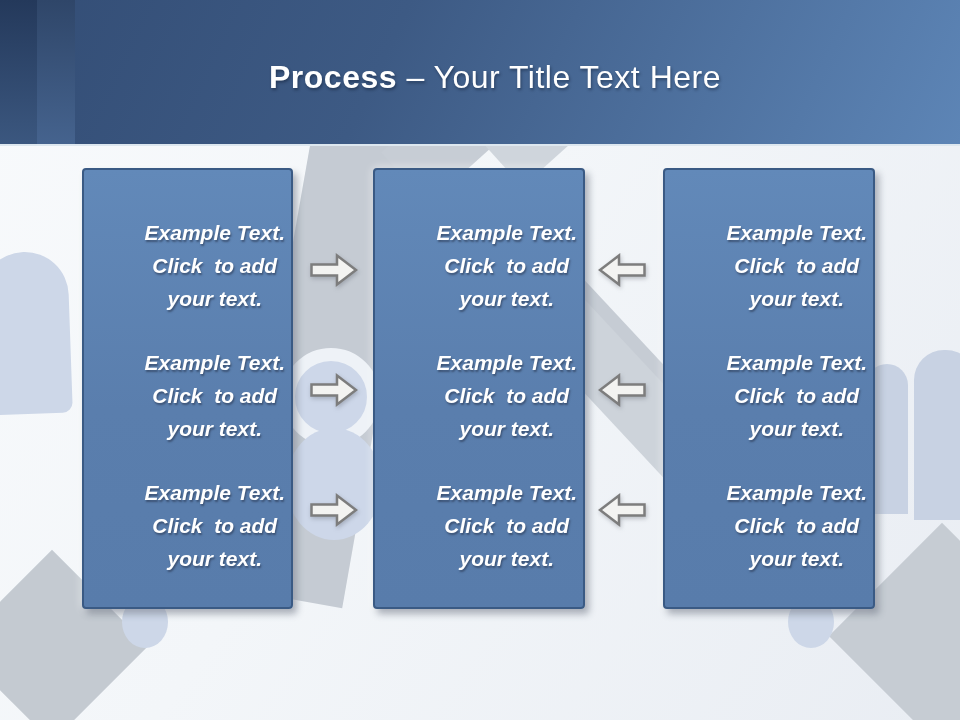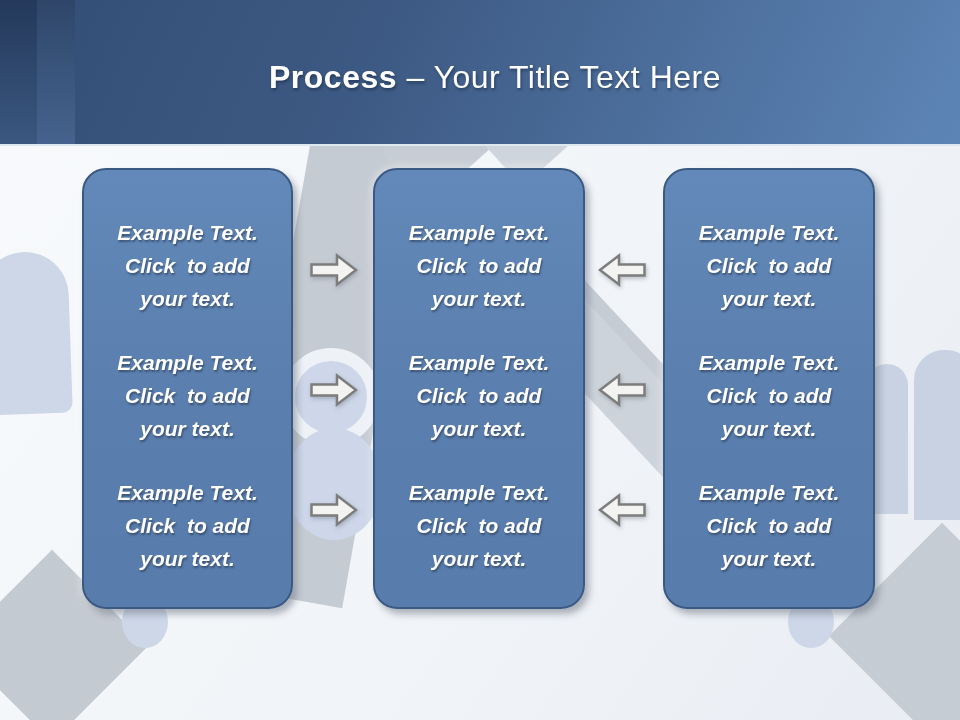--- a/index.html
+++ b/index.html
@@ -37,24 +37,25 @@
   .wm-mid-b{left:640px;top:240px;width:64px;height:400px;background:#cdd3da;transform:rotate(-43deg);}
   .wm-finger-a{left:866px;top:364px;width:42px;height:150px;border-radius:21px 21px 0 0;background:#c8d2e3;}
   .wm-finger-b{left:914px;top:350px;width:62px;height:170px;border-radius:30px 30px 0 0;background:#c8d2e3;}
   .wm-r-diamond{left:862px;top:556px;width:160px;height:160px;background:#c6ccd3;transform:rotate(45deg);}
   .wm-drip1{left:122px;top:596px;width:46px;height:52px;border-radius:50%;background:#cdd7e8;}
   .wm-drip2{left:788px;top:596px;width:46px;height:52px;border-radius:50%;background:#cdd7e8;}
   
   .panel{
     position:absolute;top:168px;height:441px;z-index:2;box-sizing:border-box;
     background:linear-gradient(180deg,#6289b9 0%,#5a7ead 55%,#587cab 100%);
-    border:2px solid #3a5a84;border-radius:24px;
+    border:2px solid #3a5a84;border-radius:4px;
     box-shadow:4px 5px 7px rgba(66,76,96,.42), 0 0 10px rgba(255,255,255,.65);
     display:flex;flex-direction:column;justify-content:space-between;
     padding:46px 6px 32px 6px;
+    align-items:flex-end;
   }
   .panel1{left:82px;width:211px;}
   .panel2{left:373px;width:212px;}
   .panel3{left:663px;width:212px;}
   .block{
     color:#ffffff;font-style:italic;font-weight:600;font-size:21px;line-height:33px;
     text-align:center;white-space:pre-wrap;
     text-shadow:1px 2px 2px rgba(38,52,76,.60);
   }
   

